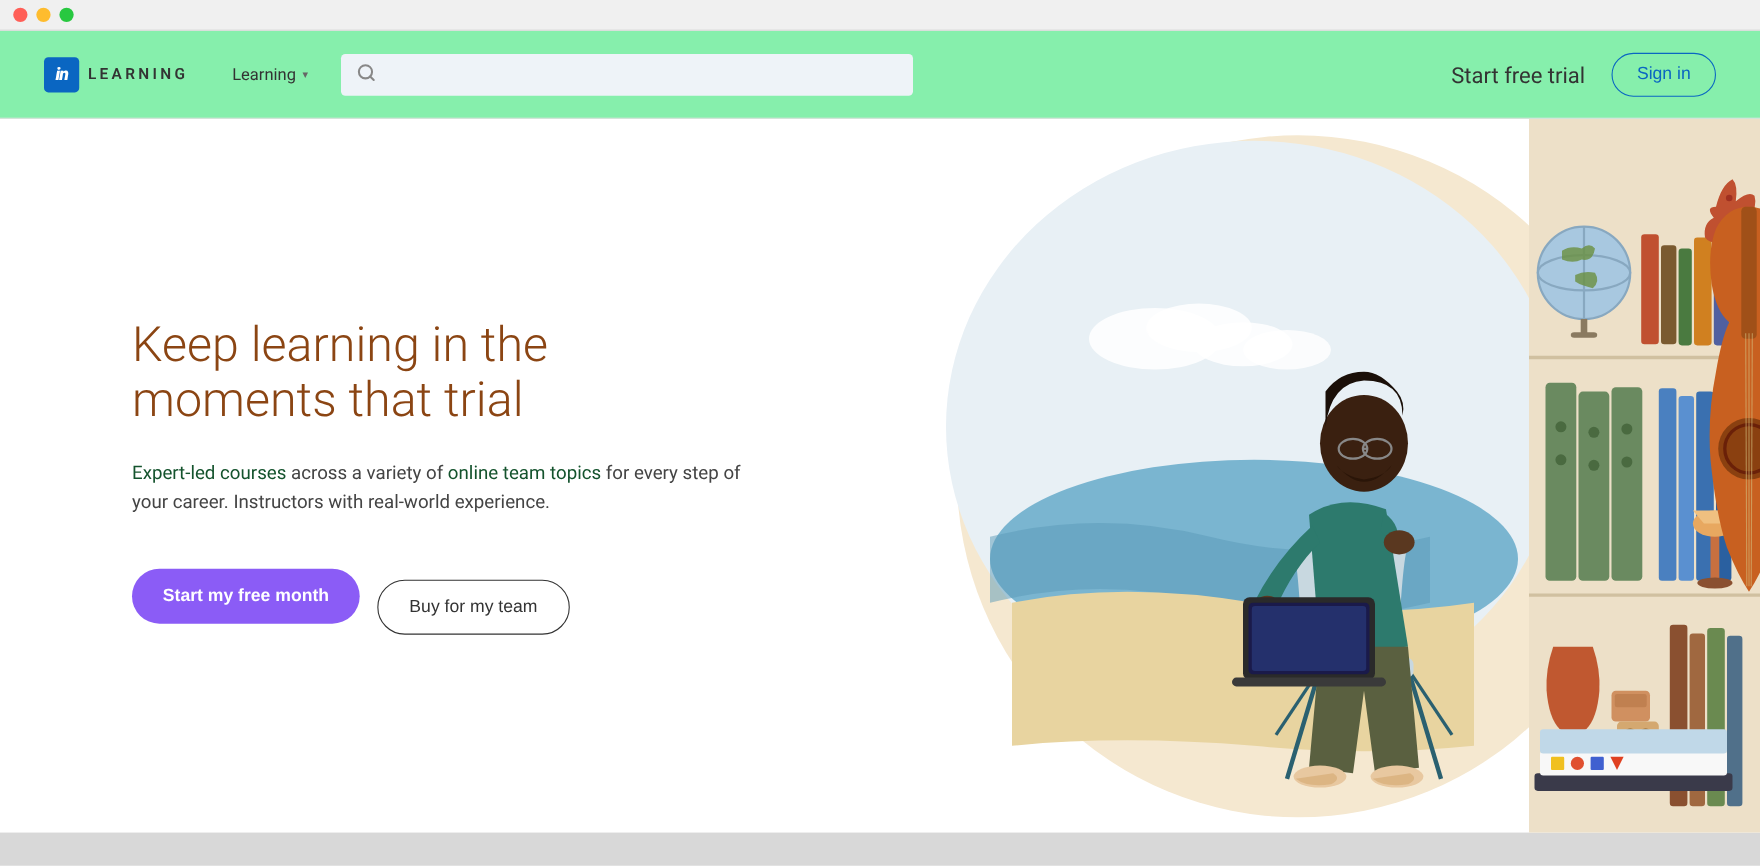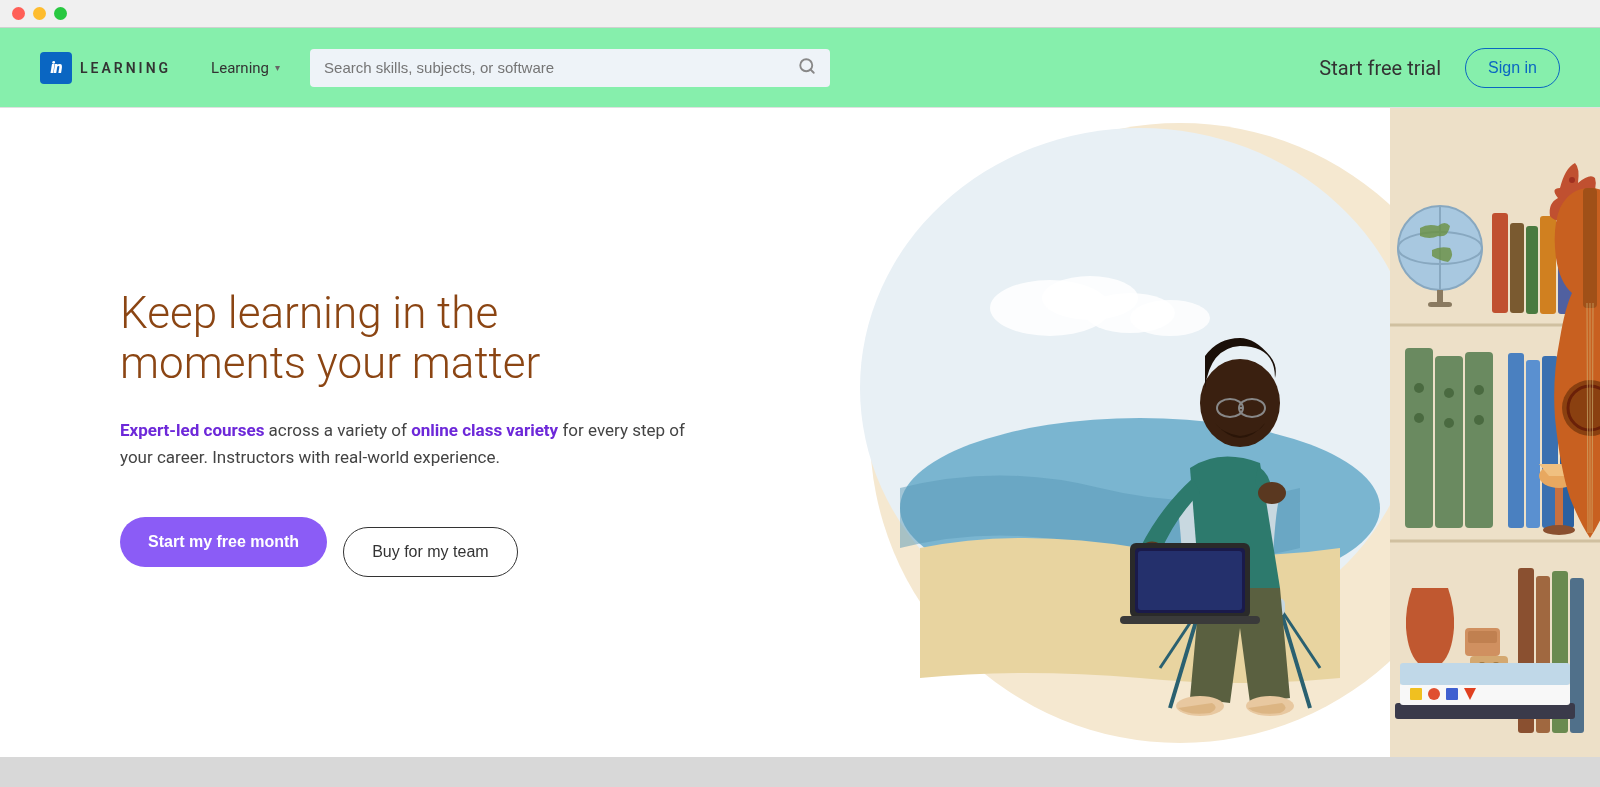--- a/index.html
+++ b/index.html
@@ -179,22 +179,22 @@
     }
 
     .hero-description {
       font-size: 17px;
       color: #444;
       line-height: 1.6;
       margin-bottom: 36px;
     }
 
     .hero-description .link-blue {
-      color: #6d28d9;
-      font-weight: 700;
+      color: #14532d;
+      font-weight: 400;
     }
 
     .hero-buttons {
       display: flex;
       gap: 16px;
       align-items: center;
     }
 
     .btn-primary {
       background: #8b5cf6;
@@ -260,21 +260,20 @@
       </div>
       <span class="learning-text">LEARNING</span>
     </div>
 
     <div class="nav-dropdown">
       <span>Learning</span>
       <span class="dropdown-arrow">▾</span>
     </div>
 
     <div class="search-bar">
-      <input class="search-input" type="text" placeholder="Search skills, subjects, or software" style="">
       <span class="search-icon-svg">
         <svg width="18" height="18" viewBox="0 0 24 24" fill="none" stroke="#888" stroke-width="2.5" stroke-linecap="round" stroke-linejoin="round">
           <circle cx="11" cy="11" r="8"></circle>
           <line x1="21" y1="21" x2="16.65" y2="16.65"></line>
         </svg>
       </span>
     </div>
 
     <div class="nav-right">
       <span class="start-free-trial">Start free trial</span>
@@ -282,25 +281,25 @@
     </div>
 
   </nav>
 
   <section class="hero">
 
     <div class="hero-text">
 
       <h1 class="hero-headline">
         <span>Keep learning in the</span><br>
-        <span>moments your matter</span>
+        <span>moments that trial</span>
       </h1>
 
       <p class="hero-description">
-        <span class="link-blue">Expert-led courses</span><span> across a variety of </span><span class="link-blue">online class variety</span><span> for every step of your career. Instructors with real-world experience.</span>
+        <span class="link-blue">Expert-led courses</span><span> across a variety of </span><span class="link-blue">online team topics</span><span> for every step of your career. Instructors with real-world experience.</span>
       </p>
 
       <div class="hero-buttons">
         <button class="btn-primary">Start my free month</button>
         <button class="btn-secondary">Buy for my team</button>
       </div>
 
     </div>
 
     <div class="hero-illustration">

